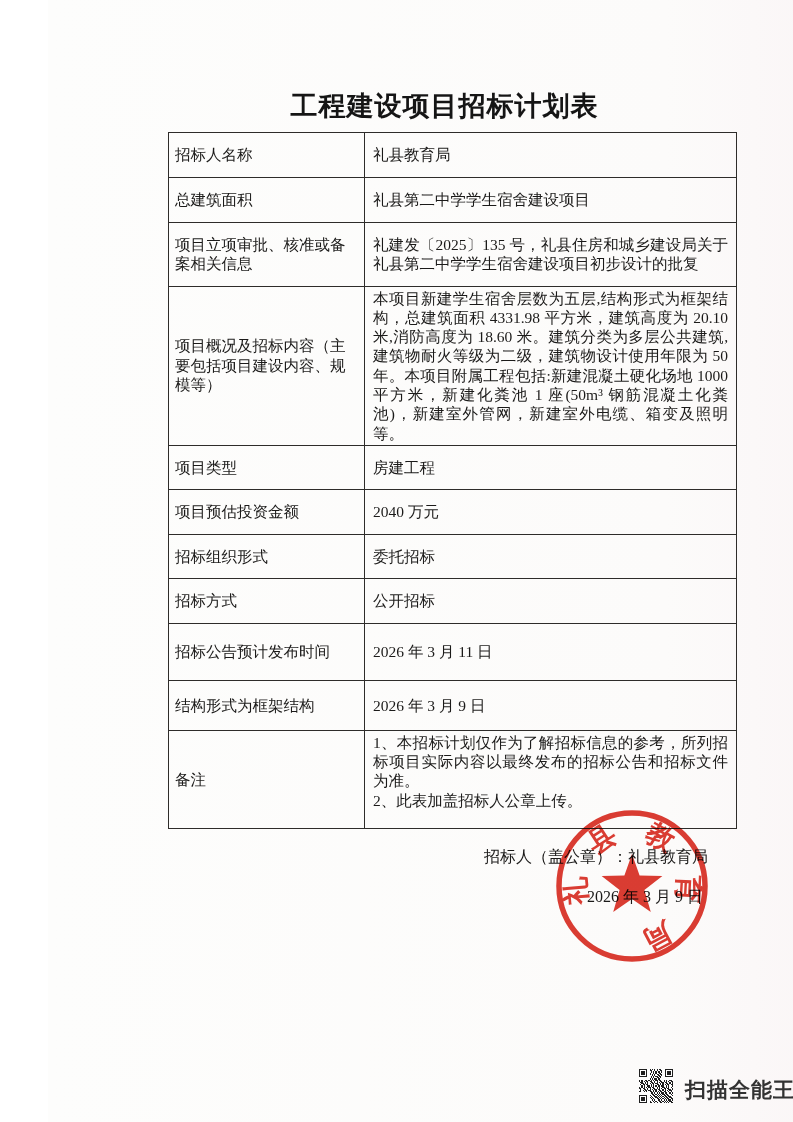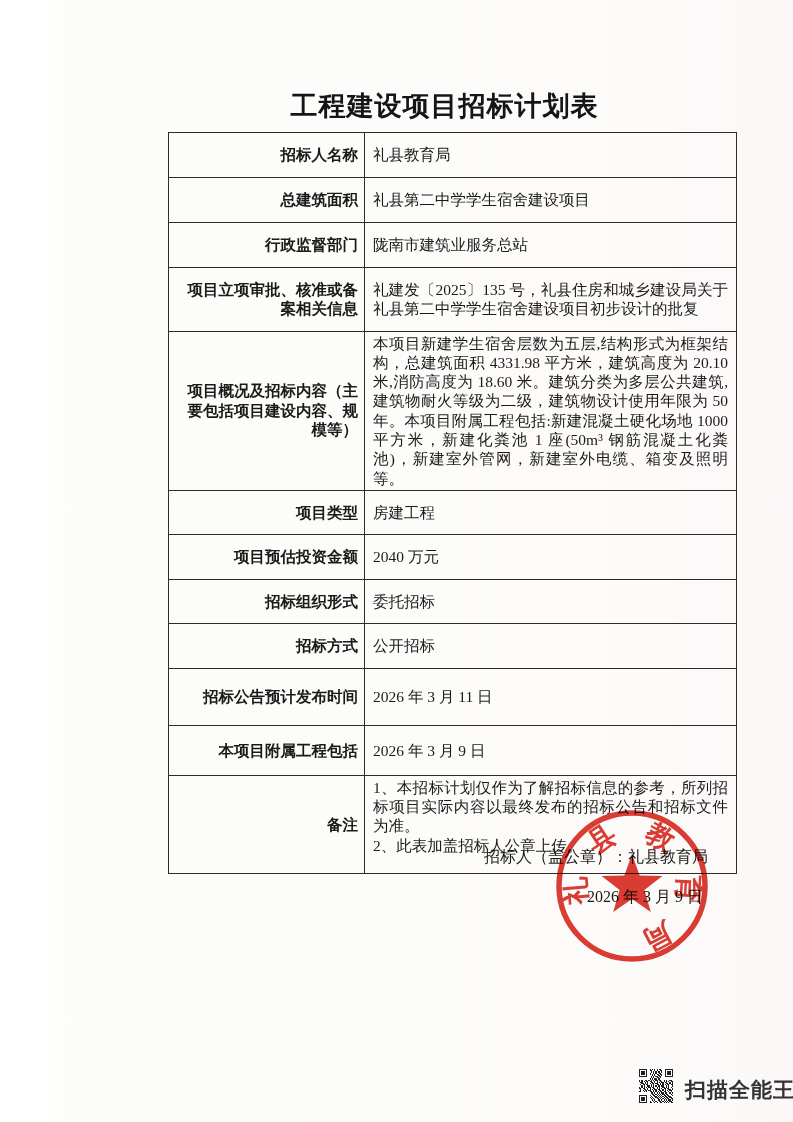--- a/index.html
+++ b/index.html
@@ -33,25 +33,24 @@
     table-layout:fixed;
   }
   table.tender td{
     border:1.6px solid #2e2c2a;
     font-size:15.5px;
     color:#1b1a19;
     overflow:hidden;
   }
   td.label{
     width:183px;
-    text-align:right;
+    text-align:left;
     vertical-align:middle;
     padding:12px 6px;
     line-height:19.5px;
-    font-weight:bold;
   }
   td.value{
     width:355px;
     vertical-align:middle;
     padding:2px 8px;
     line-height:19.3px;
     white-space:pre-line;
   }
   td.value.justified{
     text-align:justify;
@@ -110,24 +109,20 @@
   <table class="tender">
     <tbody>
       <tr style="height:41px">
         <td class="label">招标人名称</td>
         <td class="value">礼县教育局</td>
       </tr>
       <tr style="height:45px">
         <td class="label">总建筑面积</td>
         <td class="value">礼县第二中学学生宿舍建设项目</td>
       </tr>
-      <tr style="height:45px">
-        <td class="label">行政监督部门</td>
-        <td class="value">陇南市建筑业服务总站</td>
-      </tr>
       <tr style="height:47px">
         <td class="label">项目立项审批、核准或备案相关信息</td>
         <td class="value justified">礼建发〔2025〕135 号，礼县住房和城乡建设局关于礼县第二中学学生宿舍建设项目初步设计的批复</td>
       </tr>
       <tr class="tall-top" style="height:150px">
         <td class="label">项目概况及招标内容（主要包括项目建设内容、规模等）</td>
         <td class="value justified">本项目新建学生宿舍层数为五层,结构形式为框架结构，总建筑面积 4331.98 平方米，建筑高度为 20.10 米,消防高度为 18.60 米。建筑分类为多层公共建筑,建筑物耐火等级为二级，建筑物设计使用年限为 50 年。本项目附属工程包括:新建混凝土硬化场地 1000 平方米，新建化粪池 1 座(50m³ 钢筋混凝土化粪池)，新建室外管网，新建室外电缆、箱变及照明等。</td>
       </tr>
       <tr style="height:35px">
         <td class="label">项目类型</td>
@@ -143,21 +138,21 @@
       </tr>
       <tr style="height:36px">
         <td class="label">招标方式</td>
         <td class="value">公开招标</td>
       </tr>
       <tr style="height:57px">
         <td class="label">招标公告预计发布时间</td>
         <td class="value">2026 年 3 月  11 日</td>
       </tr>
       <tr style="height:50px">
-        <td class="label">本项目附属工程包括</td>
+        <td class="label">结构形式为框架结构</td>
         <td class="value">2026 年 3 月  9 日</td>
       </tr>
       <tr class="tall-top" style="height:98px">
         <td class="label">备注</td>
         <td class="value justified">1、本招标计划仅作为了解招标信息的参考，所列招标项目实际内容以最终发布的招标公告和招标文件为准。
 2、此表加盖招标人公章上传。</td>
       </tr>
     </tbody>
   </table>
 

